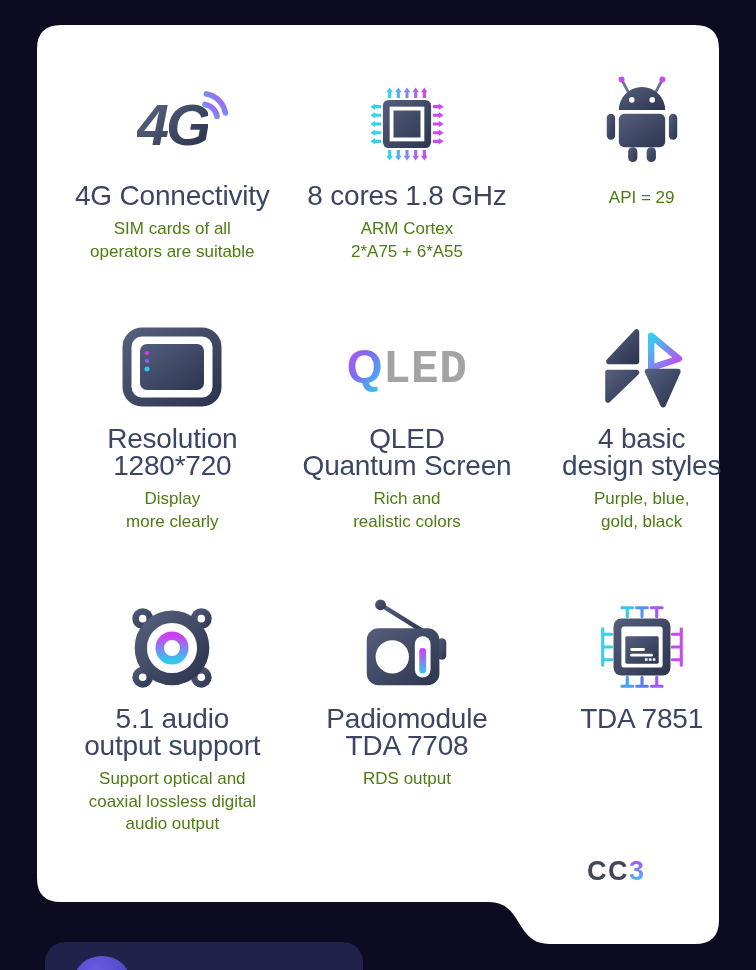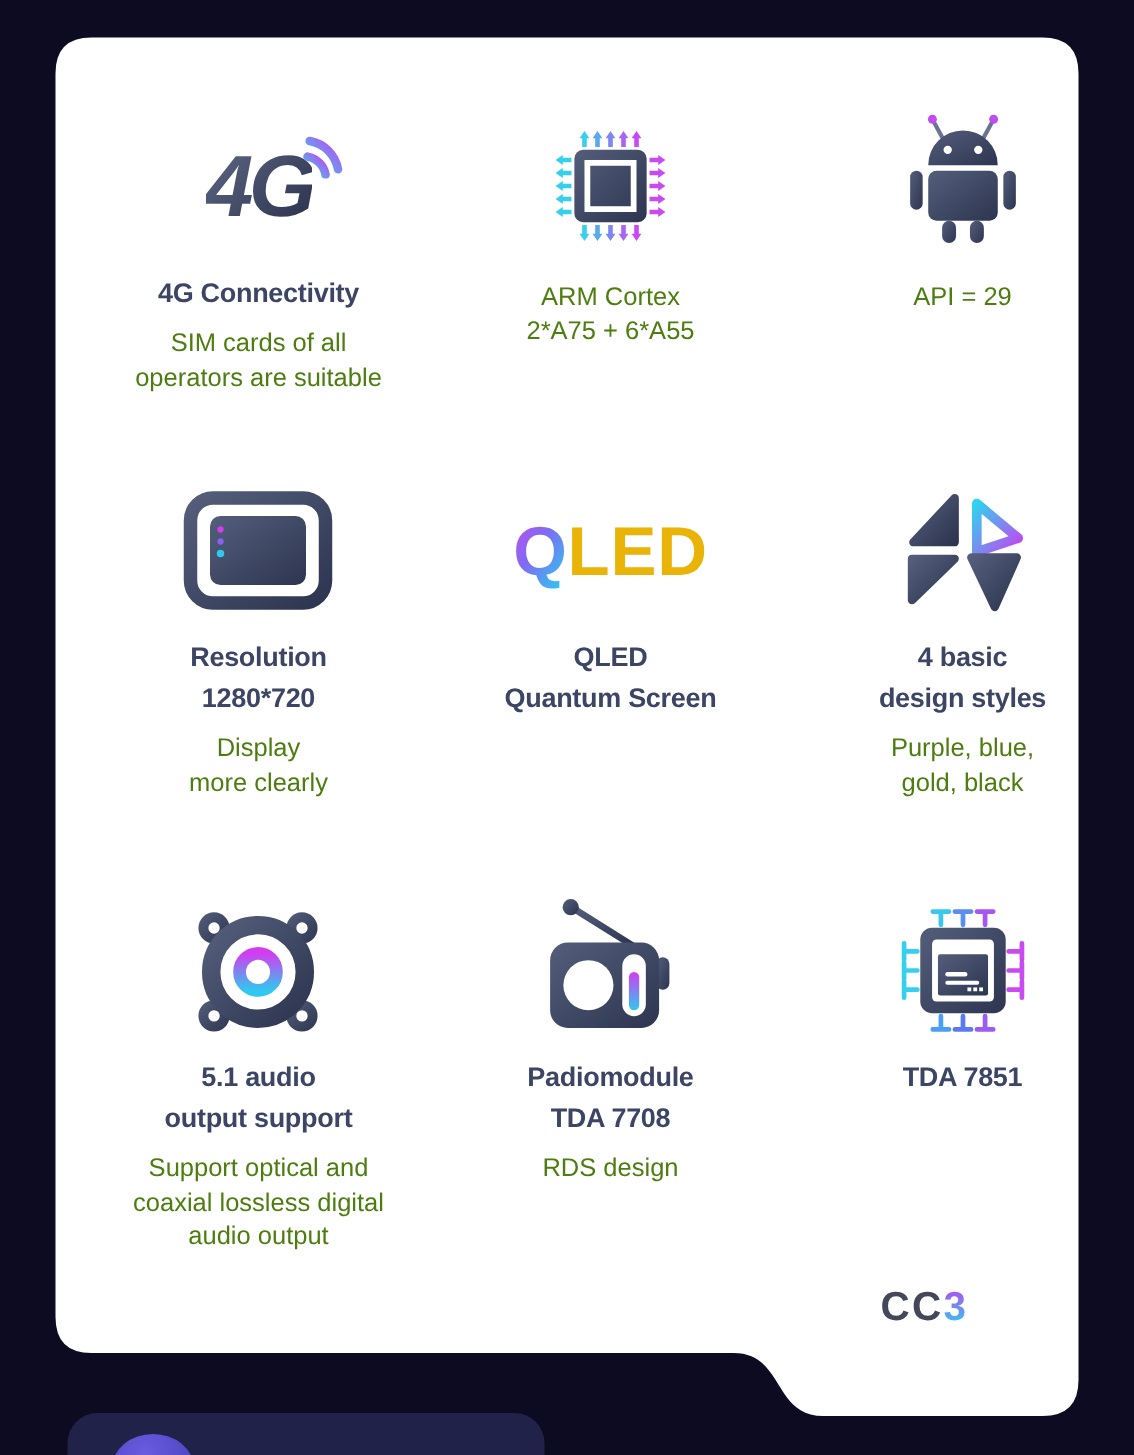--- a/index.html
+++ b/index.html
@@ -15,21 +15,21 @@
     display:grid;
     grid-template-columns:1fr 1fr 1fr;
     grid-template-rows:225px 280px auto;
     padding:45px 18px 0 18px;
   }
   .cell { display:flex; flex-direction:column; align-items:center; text-align:center; }
   .icon-box { height:108px; display:flex; align-items:center; justify-content:center; }
   .row23 .icon-box { margin-top:18px; }
   .title {
     margin-top:4px;
-    font-size:18px; font-weight:bold; line-height:27px;
+    font-size:28px; font-weight:normal; line-height:27px;
     color:#3c4664; letter-spacing:-0.2px;
     white-space:pre-line;
   }
   .subtitle {
     margin-top:9px;
     font-size:17px; line-height:22.5px;
     color:#4d7c0f;
     white-space:pre-line;
   }
   
@@ -39,21 +39,21 @@
     background:linear-gradient(135deg,#5b6480 10%,#2c3450 90%);
     -webkit-background-clip:text; background-clip:text; color:transparent;
   }
   .fourg-waves { position:absolute; right:-26px; top:-10px; }
   
   .qled { font-size:46px; font-weight:bold; letter-spacing:0.5px; }
   .qled-q {
     background:linear-gradient(125deg,#c44df2 5%,#7d6cf2 45%,#2fc8f0 95%);
     -webkit-background-clip:text; background-clip:text; color:transparent;
   }
-  .qled-led { color:#eab308; }
+  .qled-led { color:#a3a3a3;font-family:Liberation Mono, monospace; }
   
   .brand {
     position:absolute; left:587px; top:856px;
     font-size:27px; font-weight:bold; letter-spacing:1.5px;
   }
   .brand-cc { color:#42485a; }
   .brand-3 {
     background:linear-gradient(180deg,#b04df0 10%,#35c8f0 90%);
     -webkit-background-clip:text; background-clip:text; color:transparent;
   }
@@ -135,20 +135,21 @@
         <use href="#pin" transform="translate(55,28) rotate(-90)" fill="#7f86f0"></use>
         <use href="#pin" transform="translate(64,28) rotate(-90)" fill="#a864f2"></use>
         <use href="#pin" transform="translate(73,28) rotate(-90)" fill="#c94af2"></use>
         <use href="#pin" transform="translate(37,82) rotate(90)" fill="#34d0ee"></use>
         <use href="#pin" transform="translate(46,82) rotate(90)" fill="#58aaee"></use>
         <use href="#pin" transform="translate(55,82) rotate(90)" fill="#7f86f0"></use>
         <use href="#pin" transform="translate(64,82) rotate(90)" fill="#a864f2"></use>
         <use href="#pin" transform="translate(73,82) rotate(90)" fill="#c94af2"></use>
       </svg>
     </div>
+    <h3 class="title">8 cores 1.8 GHz</h3>
     <p class="subtitle">ARM Cortex
 2*A75 + 6*A55</p>
   </div>
 
   <div class="cell">
     <div class="icon-box">
       <svg width="102" height="102" viewBox="0 0 110 110">
         <line x1="40" y1="20" x2="33" y2="7" stroke="#6b7390" stroke-width="3" stroke-linecap="round"></line>
         <line x1="70" y1="20" x2="77" y2="7" stroke="#6b7390" stroke-width="3" stroke-linecap="round"></line>
         <circle cx="33" cy="7" r="3.2" fill="#c04df0"></circle>
@@ -183,20 +184,22 @@
   </div>
 
   <div class="cell row23">
     <div class="icon-box">
       <div class="qled">
         <span class="qled-q">Q</span><span class="qled-led">LED</span>
       </div>
     </div>
     <h3 class="title">QLED
 Quantum Screen</h3>
+    <p class="subtitle">Rich and
+realistic colors</p>
   </div>
 
   <div class="cell row23">
     <div class="icon-box">
       <svg width="92" height="92" viewBox="0 0 100 100">
         <polygon points="44,12 44,44 14,44" fill="url(#gd)" stroke="url(#gd)" stroke-width="6" stroke-linejoin="round"></polygon>
         <polygon points="60,16 90,41 60,51" fill="none" stroke="url(#gcp)" stroke-width="7" stroke-linejoin="round"></polygon>
         <polygon points="13,56 44,56 13,86" fill="url(#gd)" stroke="url(#gd)" stroke-width="6" stroke-linejoin="round"></polygon>
         <polygon points="56,55 89,55 73,91" fill="url(#gd)" stroke="url(#gd)" stroke-width="6" stroke-linejoin="round"></polygon>
       </svg>
@@ -236,21 +239,21 @@
         <circle cx="28" cy="12" r="5.5" fill="url(#gd)"></circle>
         <rect x="86" y="46" width="9" height="22" rx="4.5" fill="url(#gd)"></rect>
         <rect x="14" y="36" width="74" height="58" rx="12" fill="url(#gd)"></rect>
         <circle cx="40" cy="65" r="17" fill="#ffffff"></circle>
         <rect x="63" y="44" width="16" height="42" rx="8" fill="#ffffff"></rect>
         <rect x="67.5" y="56" width="7" height="26" rx="3.5" fill="url(#gpc)"></rect>
       </svg>
     </div>
     <h3 class="title">Padiomodule
 TDA 7708</h3>
-    <p class="subtitle">RDS design</p>
+    <p class="subtitle">RDS output</p>
   </div>
 
   <div class="cell row23">
     <div class="icon-box">
       <svg width="108" height="108" viewBox="0 0 110 110">
         <use href="#tpin" transform="translate(24,42) rotate(180)" stroke="#35d0ee"></use>
         <use href="#tpin" transform="translate(24,55) rotate(180)" stroke="#35d0ee"></use>
         <use href="#tpin" transform="translate(24,68) rotate(180)" stroke="#35d0ee"></use>
         <use href="#tpin" transform="translate(86,42)" stroke="#c84af0"></use>
         <use href="#tpin" transform="translate(86,55)" stroke="#c84af0"></use>

